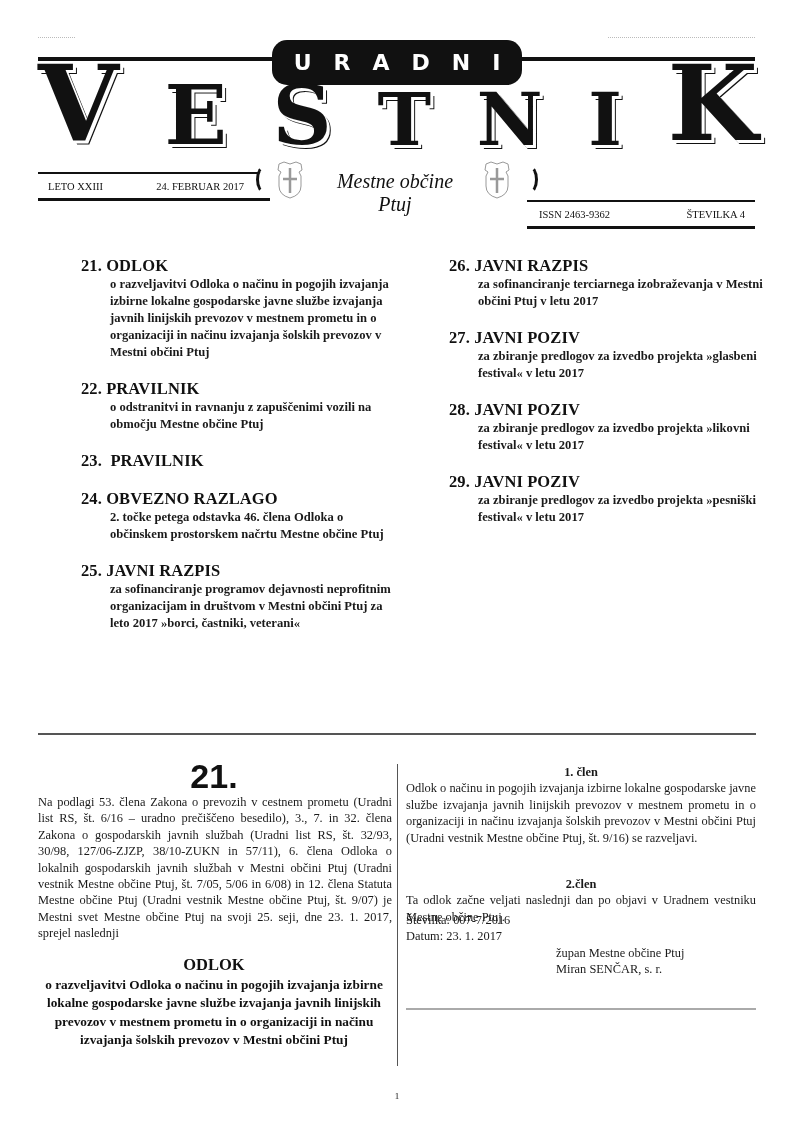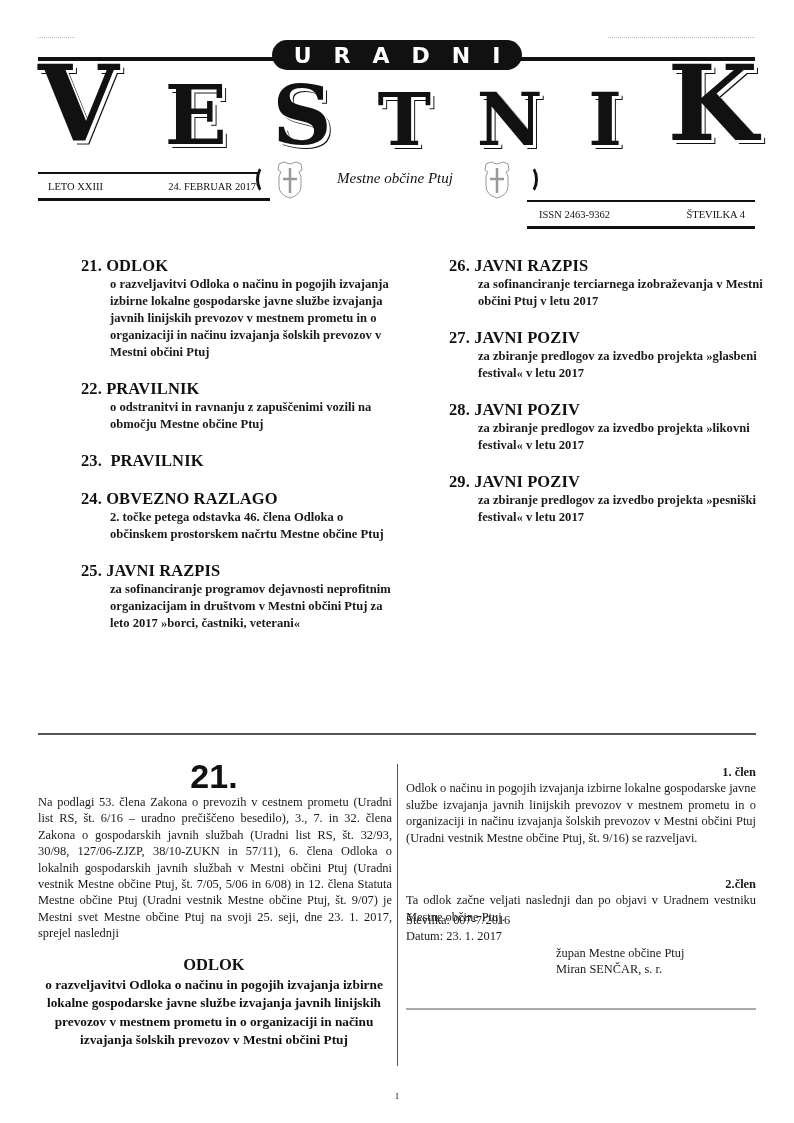--- a/index.html
+++ b/index.html
@@ -9,21 +9,21 @@
     
     .dots { position: absolute; top: 37px; height: 1px; border-top: 1px dotted #bbb; }
     .dots.left { left: 38px; width: 37px; }
     .dots.right { left: 608px; width: 147px; }
 
     .top-rule { position: absolute; top: 57px; height: 4px; background: #111; }
     .top-rule.left { left: 38px; width: 240px; }
     .top-rule.right { left: 517px; width: 238px; }
 
     .uradni-pill {
-      position: absolute; left: 272px; top: 40px; width: 250px; height: 30px;
+      position: absolute; left: 272px; top: 40px; width: 250px; height: 45px;
       background: #111; border-radius: 15px;
       display: flex; align-items: center; justify-content: center;
     }
     .uradni-pill span {
       color: #fff; font-family: "DejaVu Sans", sans-serif; font-weight: bold;
       font-size: 22px; letter-spacing: 22px; padding-left: 22px;
     }
 
     .vestnik {
       position: absolute; left: 38px; top: 64px; width: 720px; height: 92px;
@@ -53,21 +53,21 @@
     }
     .bar-cap.l { left: 256px; border-right-color: transparent; border-top-color: transparent; border-bottom-color: transparent; }
     .bar-cap.r { left: 520px; border-left-color: transparent; border-top-color: transparent; border-bottom-color: transparent; }
 
     .crest { position: absolute; top: 160px; width: 30px; height: 40px; }
     .crest.l { left: 275px; }
     .crest.r { left: 482px; }
 
     .municipality {
       position: absolute; left: 320px; top: 170px; width: 150px; text-align: center;
-      font-style: italic; font-size: 15px; color: #111;
+      font-style: italic; font-size: 20px; color: #111;
     }
 
     
     .toc-col { position: absolute; top: 256px; }
     .toc-col.left { left: 37px; width: 360px; }
     .toc-col.right { left: 405px; width: 360px; }
     .toc-item { margin-bottom: 18px; margin-left: 44px; }
     .toc-title { font-weight: normal; font-size: 16.5px; letter-spacing: 0.1px; line-height: 20px; }
     .toc-title b { font-weight: bold; }
     .toc-desc { font-weight: bold; font-size: 12.6px; line-height: 17px; padding-left: 29px; color: #1a1a1a; }
@@ -89,21 +89,21 @@
       position: absolute; left: 38px; top: 955px; width: 352px; text-align: center;
       font-weight: bold; font-size: 16.5px; line-height: 20px;
     }
     .odlok-sub {
       position: absolute; left: 38px; top: 976px; width: 352px; text-align: center;
       font-weight: bold; font-size: 13.3px; line-height: 18.3px;
     }
 
     
     .rcol { position: absolute; left: 406px; width: 350px; font-size: 12.4px; line-height: 16.4px; color: #1a1a1a; }
-    .clen-h { text-align: right; font-weight: bold; }
+    .clen-h { text-align: center; font-weight: bold; }
     .justify { text-align: justify; }
     .sig { padding-left: 150px; }
     .end-rule { position: absolute; left: 406px; top: 1008px; width: 350px; height: 2px; background: #aaa; }
 
     .page-num { position: absolute; left: 390px; top: 1091px; width: 14px; text-align: center; font-size: 9px; }
   </style>
 </head>
 <body>
 
 <div class="dots left"></div>
@@ -119,21 +119,21 @@
   <span class="ch mid">E</span>
   <span class="ch mid">S</span>
   <span class="ch small">T</span>
   <span class="ch small">N</span>
   <span class="ch small">I</span>
   <span class="ch big">K</span>
 </div>
 
 <div class="bar left">
   <span>LETO XXIII</span>
-  <span style="margin-right:4px">24. FEBRUAR 2017</span>
+  <span style="margin-right:16px">24. FEBRUAR 2017</span>
 </div>
 <div class="bar-cap l"></div>
 
 <div class="crest l">
   <svg width="30" height="40" viewBox="0 0 30 40">
     <path d="M4 4 L9 2 L15 4 L21 2 L26 4 L27 10 L24 12 L26 16 L26 26 Q26 35 15 38 Q4 35 4 26 L4 16 L6 12 L3 10 Z" fill="#fff" stroke="#999" stroke-width="1"></path>
     <path d="M15 8 L15 33 M8 19 L22 19" stroke="#999" stroke-width="2.5"></path>
   </svg>
 </div>
 

